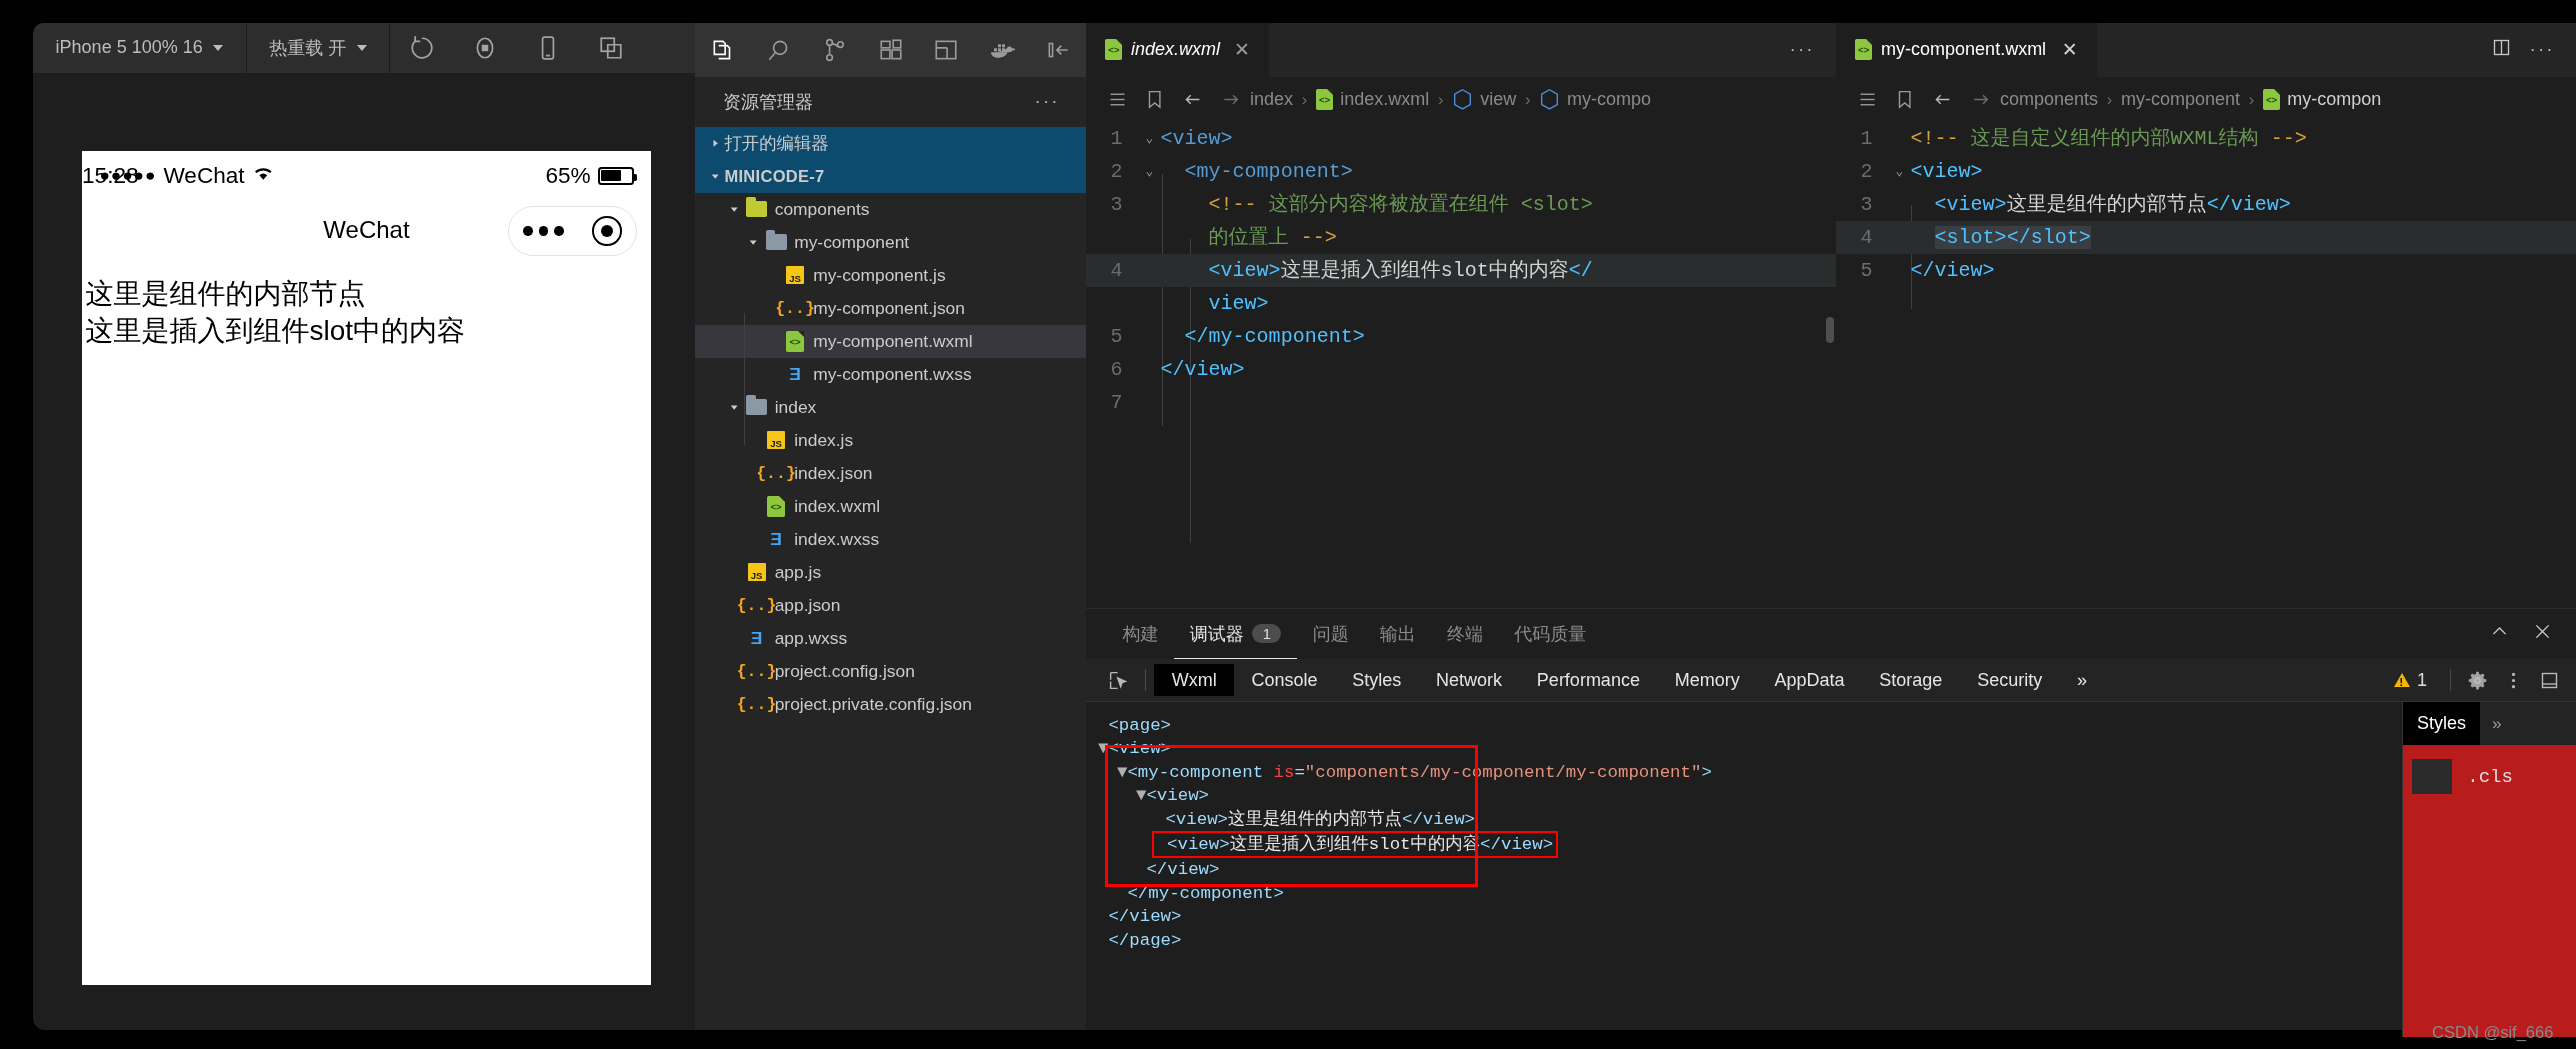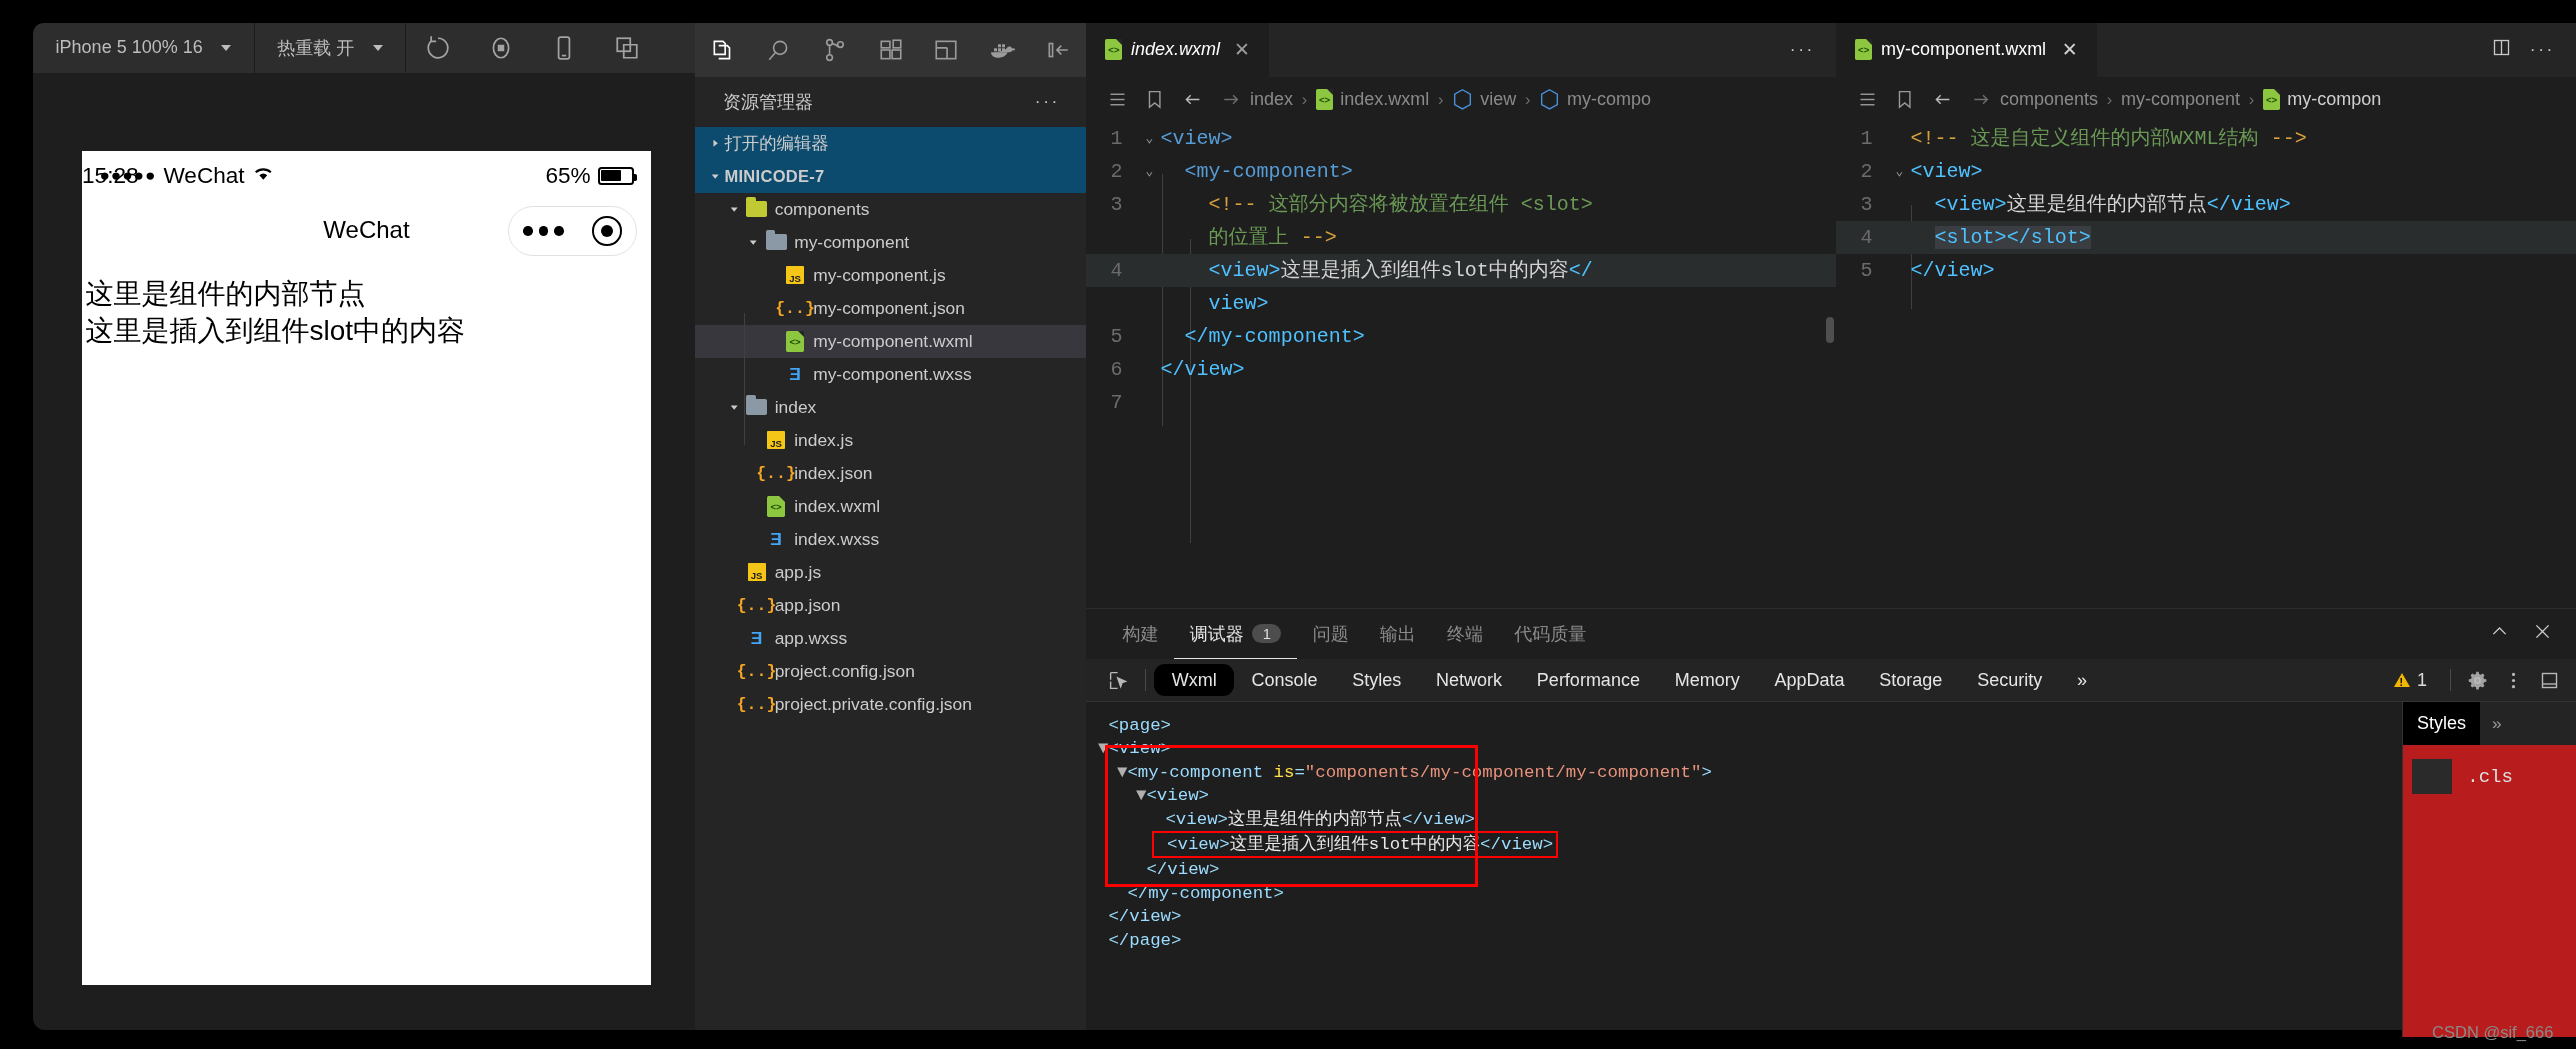--- a/index.html
+++ b/index.html
@@ -11,21 +11,21 @@
   }
   .root { position: relative; width: 2576px; height: 1049px; background:#000; }
 
   
   .sim-panel { position:absolute; left:33px; top:22.6px; width:997px; height:1007px; }
   .sim-toolbar {
     position:absolute; left:0; top:0; width:997px; height:50px;
     background:#2d2d2d; border-top-left-radius:10.4px; border-top-right-radius:10.4px;
     display:flex; align-items:center; color:#bdbdbd; font-size:18px;
   }
-  .sim-tb-cell { display:flex; align-items:center; height:46px; padding:0 22.6px; gap:15px; }
+  .sim-tb-cell { display:flex; align-items:center; height:46px; padding:0 22.6px; gap:7px; }
   .sim-tb-sep { width:0.9px; height:50px; background:#1b1b1b; }
   .caret-dn { display:inline-block; width:0;height:0;border-left:5.2px solid transparent;border-right:5.2px solid transparent;border-top:6px solid #bdbdbd; margin-left:3.5px;}
   .sim-icons { display:flex; align-items:center; gap:0; }
   .sim-ic { width:63px; height:50px; display:flex; align-items:center; justify-content:center; }
   .sim-ic svg { opacity:.82; }
 
   .sim-body { position:absolute; left:0; top:50px; width:997px; height:957px; background:#1e1e1e;
               border-bottom-left-radius:12px; }
   .phone {
     position:absolute; left:49px; top:78px; width:569px; height:834px;
@@ -111,30 +111,30 @@
   
   .dbg { position:absolute; left:1086px; top:608px; width:1490px; height:422px; background:#1e1e1e; border-top:0.9px solid #2b2b2b;}
   .dbg-top { height:50px; display:flex; align-items:center; padding-left:21px; gap:0; position:relative;}
   .dbg-tab { color:#8a8a8a; font-size:18px; padding:0 15.6px; height:50px; display:flex; align-items:center; gap:8.7px; }
   .dbg-tab.on { color:#e7e7e7; border-bottom:1.7px solid #e7e7e7; }
   .badge { background:#4d4d4d; color:#e0e0e0; border-radius:14px; padding:1.7px 10.4px; font-size:14.8px; }
   .dbg-top-right { margin-left:auto; display:flex; align-items:center; gap:22.6px; padding-right:22.6px; color:#c9c9c9; font-size:19px;}
   .dt-bar { height:43px; background:#242424; display:flex; align-items:center; padding-left:14px; border-bottom:0.9px solid #333;}
   .dt-ic { width:36px;height:36px;display:flex;align-items:center;justify-content:center;}
   .dt-sep { width:0.9px;height:22.6px;background:#4a4a4a;margin:0 8.7px;}
-  .dt-tab { color:#e6e6e6; font-size:18px; padding:0 17.4px; height:32px; display:flex; align-items:center;border-radius:11px;}
+  .dt-tab { color:#e6e6e6; font-size:18px; padding:0 17.4px; height:32px; display:flex; align-items:center;}
   .dt-tab.on { background:#000000; }
   .dt-right { margin-left:auto; display:flex; align-items:center; gap:0; padding-right:8.7px;}
   .warn-wrap{display:flex;align-items:center;gap:7px;color:#dcdcdc;font-size:18px;padding:0 14px;}
   .tri{width:0;height:0;border-left:8.7px solid transparent;border-right:8.7px solid transparent;border-bottom:14.8px solid #f2b705;position:relative;}
   .tri::after{content:"!";position:absolute;left:-2.6px;top:3.5px;font-size:10.4px;color:#000;font-weight:bold;}
   .dom { position:relative; height:335px; display:flex; }
   .dom-tree { flex:1; padding:12px 0 0 12px; font-family:"Liberation Mono",monospace; font-size:17.4px; line-height:23.4px; color:#9cdcfe; white-space:pre; position:relative;}
   .dom-line { position:relative; white-space:pre; }
-  .a-attr { color:#fde047; }
+  .a-attr { color:#ef4444; }
   .a-val { color:#e8927c; }
   .a-txt { color:#e8e8e8; }
   .arrow { color:#b0b0b0; }
   .box-red { position:absolute; border:3.5px solid #ff0000; pointer-events:none; }
   .styles-pane { width:174px; border-left:0.9px solid #333; background:#b91c1c; }
   .st-tabs { height:43px; display:flex; align-items:center; background:#242424;}
   .st-tab { color:#ffffff; font-size:18px; padding:0 14px; height:43px; display:flex;align-items:center;}
   .st-tab.on { background:#000; }
   .st-more { color:#9b9b9b; font-size:17.4px; padding:0 12px;}
   .st-body { padding:14px 0 0 0; display:flex; align-items:center; gap:15.6px;}

